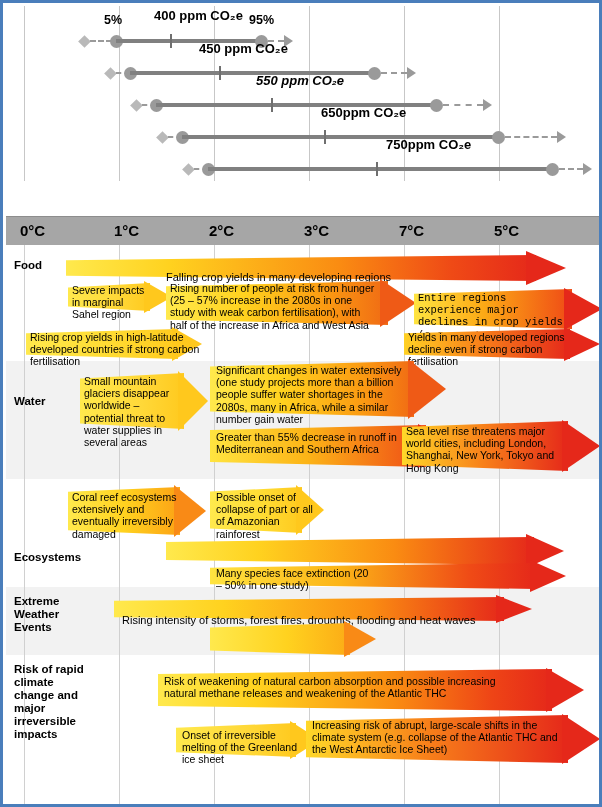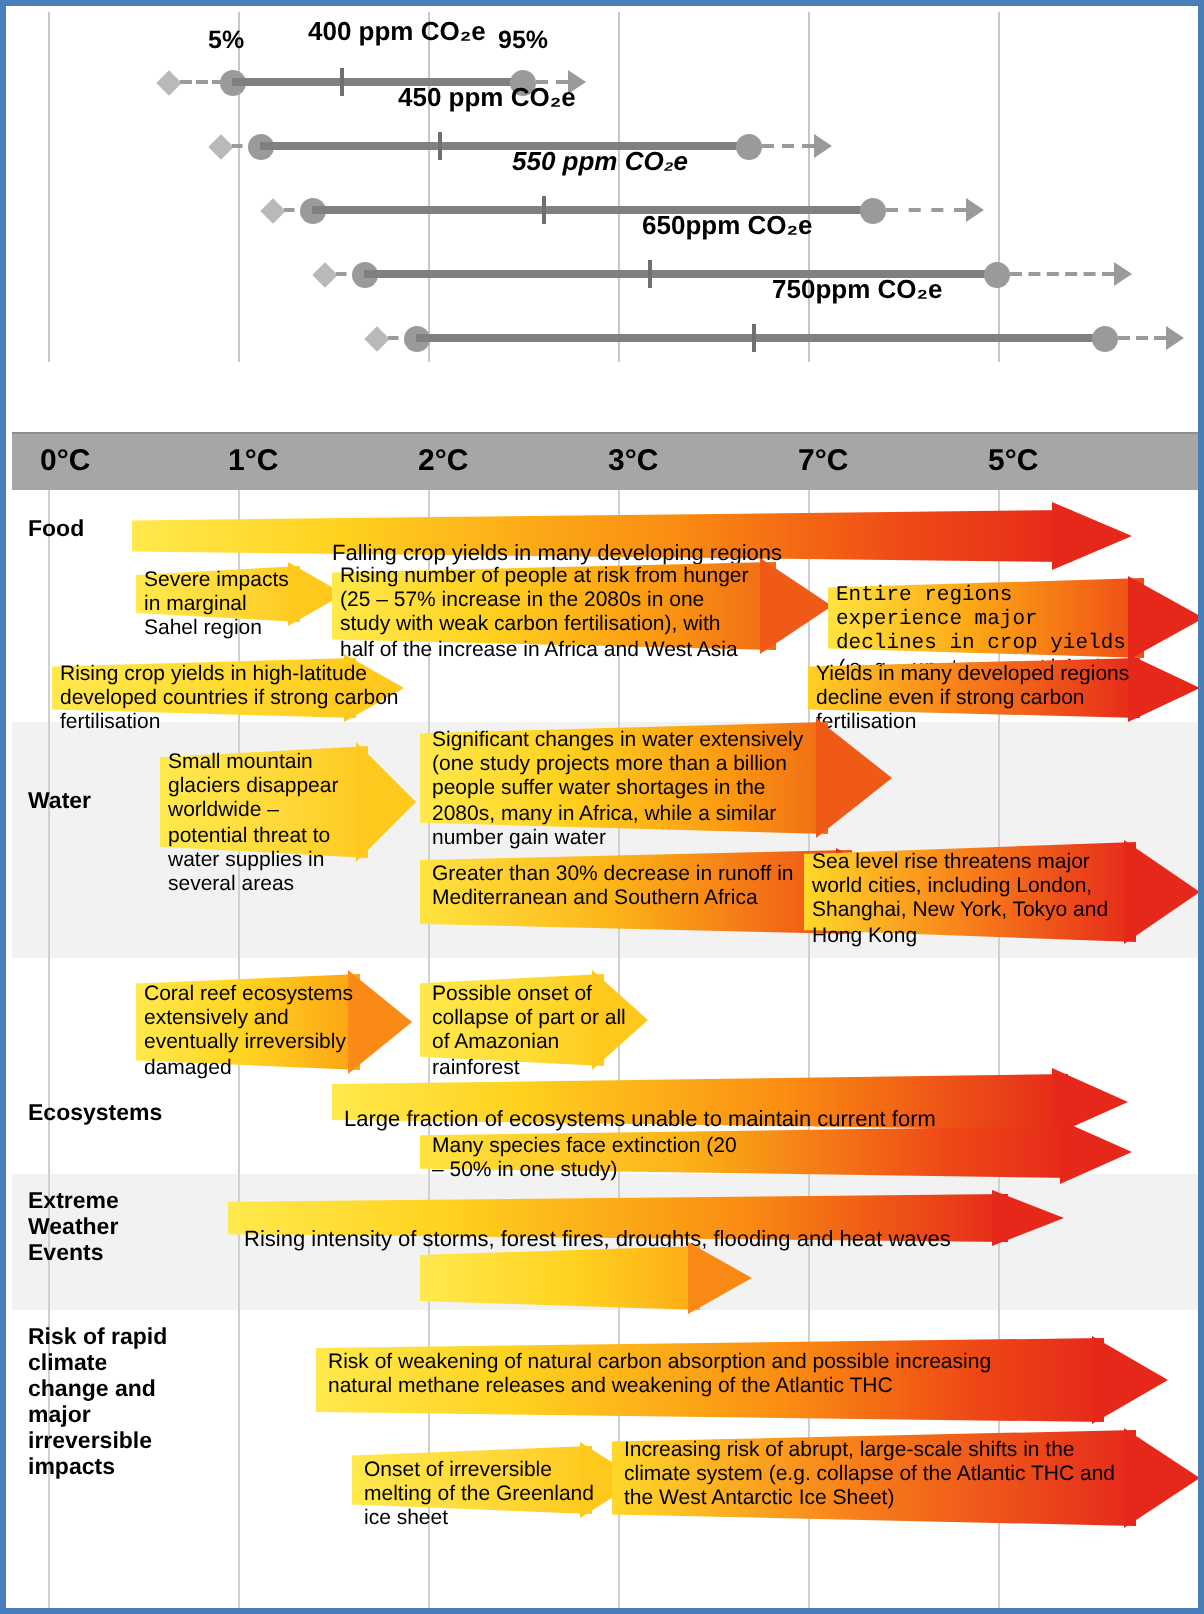--- a/index.html
+++ b/index.html
@@ -199,21 +199,21 @@
     <div class="arrow" style="left:204px;top:116px;width:240px;height:56px;">
       <div class="body" style="width:204px;background:linear-gradient(90deg,#ffe94d 0%,#ffd21f 35%,#fb9a12 75%,#f06a14 100%);clip-path:polygon(0 10%,100% 0,100% 100%,0 90%);"></div>
       <div class="head" style="left:198px;margin-top:-30px;border-top:30px solid transparent;border-bottom:30px solid transparent;border-left:38px solid #ef5a16;"></div>
     </div>
     <div class="txt" style="left:210px;top:119px;width:192px;">Significant changes in water extensively (one study projects more than a billion people suffer water shortages in the 2080s, many in Africa, while a similar number gain water</div>
 
     <div class="arrow" style="left:204px;top:180px;width:250px;height:42px;">
       <div class="body" style="width:216px;background:linear-gradient(90deg,#ffe440 0%,#fcb417 45%,#ef4a16 100%);clip-path:polygon(0 12%,100% 0,100% 100%,0 88%);"></div>
       <div class="head" style="left:208px;margin-top:-22px;border-top:22px solid transparent;border-bottom:22px solid transparent;border-left:38px solid #e5281a;"></div>
     </div>
-    <div class="txt" style="left:210px;top:186px;width:190px;">Greater than 30% decrease in runoff in Mediterranean and Southern Africa</div>
+    <div class="txt" style="left:210px;top:186px;width:190px;">Greater than 55% decrease in runoff in Mediterranean and Southern Africa</div>
 
     <div class="arrow" style="left:396px;top:176px;width:202px;height:50px;">
       <div class="body" style="width:166px;background:linear-gradient(90deg,#ffd829 0%,#f8821a 48%,#e5281a 100%);clip-path:polygon(0 12%,100% 0,100% 100%,0 88%);"></div>
       <div class="head" style="left:160px;margin-top:-26px;border-top:26px solid transparent;border-bottom:26px solid transparent;border-left:38px solid #e5281a;"></div>
     </div>
     <div class="txt" style="left:400px;top:180px;width:158px;">Sea level rise threatens major world cities, including London, Shanghai, New York, Tokyo and Hong Kong</div>
 
     <div class="arrow" style="left:62px;top:242px;width:140px;height:48px;">
       <div class="body" style="width:112px;background:linear-gradient(90deg,#ffe94d 0%,#ffd21f 50%,#fca215 100%);clip-path:polygon(0 10%,100% 0,100% 100%,0 90%);"></div>
       <div class="head" style="left:106px;margin-top:-26px;border-top:26px solid transparent;border-bottom:26px solid transparent;border-left:32px solid #f98a16;"></div>
@@ -223,21 +223,20 @@
     <div class="arrow" style="left:204px;top:242px;width:120px;height:46px;">
       <div class="body" style="width:92px;background:linear-gradient(90deg,#ffe94d 0%,#ffdb32 60%,#ffc91e 100%);clip-path:polygon(0 10%,100% 0,100% 100%,0 90%);"></div>
       <div class="head" style="left:86px;margin-top:-25px;border-top:25px solid transparent;border-bottom:25px solid transparent;border-left:28px solid #ffc81d;"></div>
     </div>
     <div class="txt" style="left:210px;top:246px;width:104px;">Possible onset of collapse of part or all of Amazonian rainforest</div>
 
     <div class="arrow" style="left:160px;top:292px;width:400px;height:28px;">
       <div class="body" style="width:368px;background:linear-gradient(90deg,#ffe94d 0%,#ffd21f 25%,#fa8c12 62%,#e5281a 100%);clip-path:polygon(0 18%,100% 0,100% 100%,0 82%);"></div>
       <div class="head" style="left:360px;margin-top:-17px;border-top:17px solid transparent;border-bottom:17px solid transparent;border-left:38px solid #e5281a;"></div>
     </div>
-    <div class="txt i" style="left:166px;top:297px;width:300px;font-size:11px;">Large fraction of ecosystems unable to maintain current form</div>
 
     <div class="arrow" style="left:204px;top:318px;width:360px;height:26px;">
       <div class="body" style="width:326px;background:linear-gradient(90deg,#ffe440 0%,#fcb417 40%,#ef4a16 80%,#e5281a 100%);clip-path:polygon(0 18%,100% 0,100% 100%,0 82%);"></div>
       <div class="head" style="left:320px;margin-top:-16px;border-top:16px solid transparent;border-bottom:16px solid transparent;border-left:36px solid #e5281a;"></div>
     </div>
     <div class="txt" style="left:210px;top:322px;width:160px;">Many species face extinction (20 – 50% in one study)</div>
 
     <div class="arrow" style="left:108px;top:352px;width:420px;height:24px;">
       <div class="body" style="width:390px;background:linear-gradient(90deg,#ffe94d 0%,#ffd21f 28%,#fa8c12 66%,#e5281a 100%);clip-path:polygon(0 16%,100% 0,100% 100%,0 84%);"></div>
       <div class="head" style="left:382px;margin-top:-14px;border-top:14px solid transparent;border-bottom:14px solid transparent;border-left:36px solid #e5281a;"></div>

